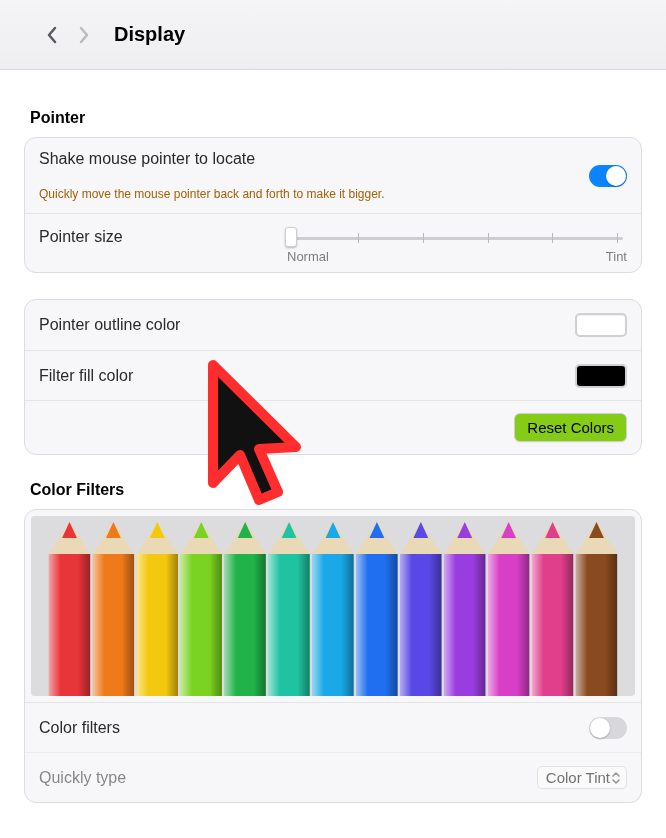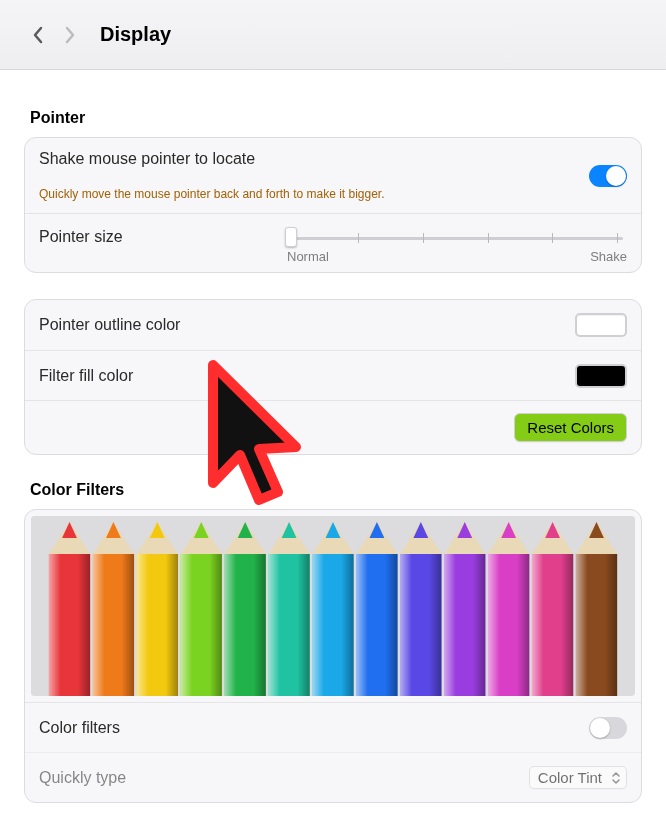--- a/index.html
+++ b/index.html
@@ -12,21 +12,21 @@
     font-size: 14px;
     color: #000;
     overflow: hidden;
   }
 
   
   .titlebar {
     height: 70px;
     display: flex;
     align-items: center;
-    padding: 0 12px 0 24px;
+    padding: 0 12px 0 38px;
     background: linear-gradient(#f5f4f6 0%, #eeedef 100%);
     border-bottom: 1px solid #d9d9dc;
   }
   .nav-arrow {
     width: 28px;
     height: 28px;
     display: flex;
     align-items: center;
     justify-content: center;
     margin-right: 4px;
@@ -188,21 +188,21 @@
   .select {
     display: inline-flex;
     align-items: center;
     padding: 2px 4px 2px 8px;
     border: 1px solid #d0d0d4;
     border-radius: 5px;
     background: #fff;
     font-size: 15px;
     box-shadow: 0 1px 1px rgba(0,0,0,.04);
   }
-  .select .sel-label { margin-right: 8px; }
+  .select .sel-label { margin-right: 0; }
   .select-caret svg { display:block; }
 
   .opacity-disabled { opacity: .55; }
 </style>
 </head>
 <body>
 
 <div class="titlebar">
   <div class="nav-arrow">
     <svg width="16" height="20" viewBox="0 0 16 20">
@@ -240,21 +240,21 @@
           <div class="slider-tick" style="left:2%"></div>
           <div class="slider-tick" style="left:21%"></div>
           <div class="slider-tick" style="left:40%"></div>
           <div class="slider-tick" style="left:59%"></div>
           <div class="slider-tick" style="left:78%"></div>
           <div class="slider-tick" style="left:97%"></div>
           <div class="slider-thumb"></div>
         </div>
         <div class="slider-labels">
           <span>Normal</span>
-          <span>Shake</span>
+          <span>Tint</span>
         </div>
       </div>
     </div>
   </div>
 
   <div class="group">
     <div class="row">
       <div class="row-title">Pointer outline color</div>
       <div class="row-right">
         <div class="color-well"></div>

